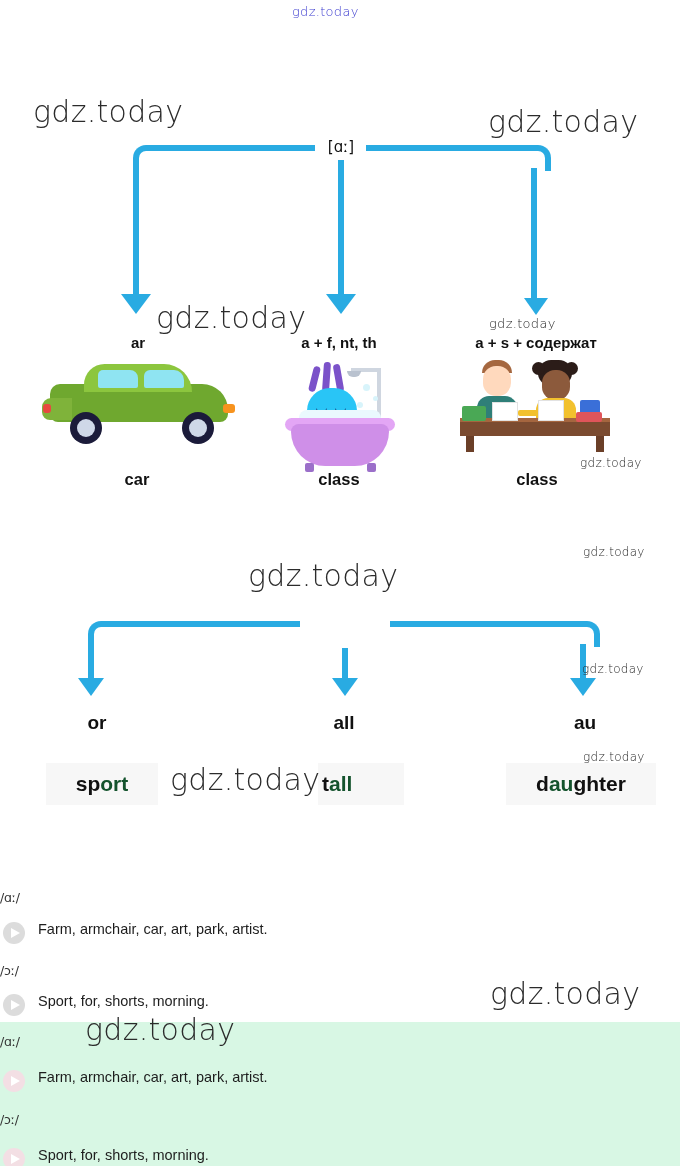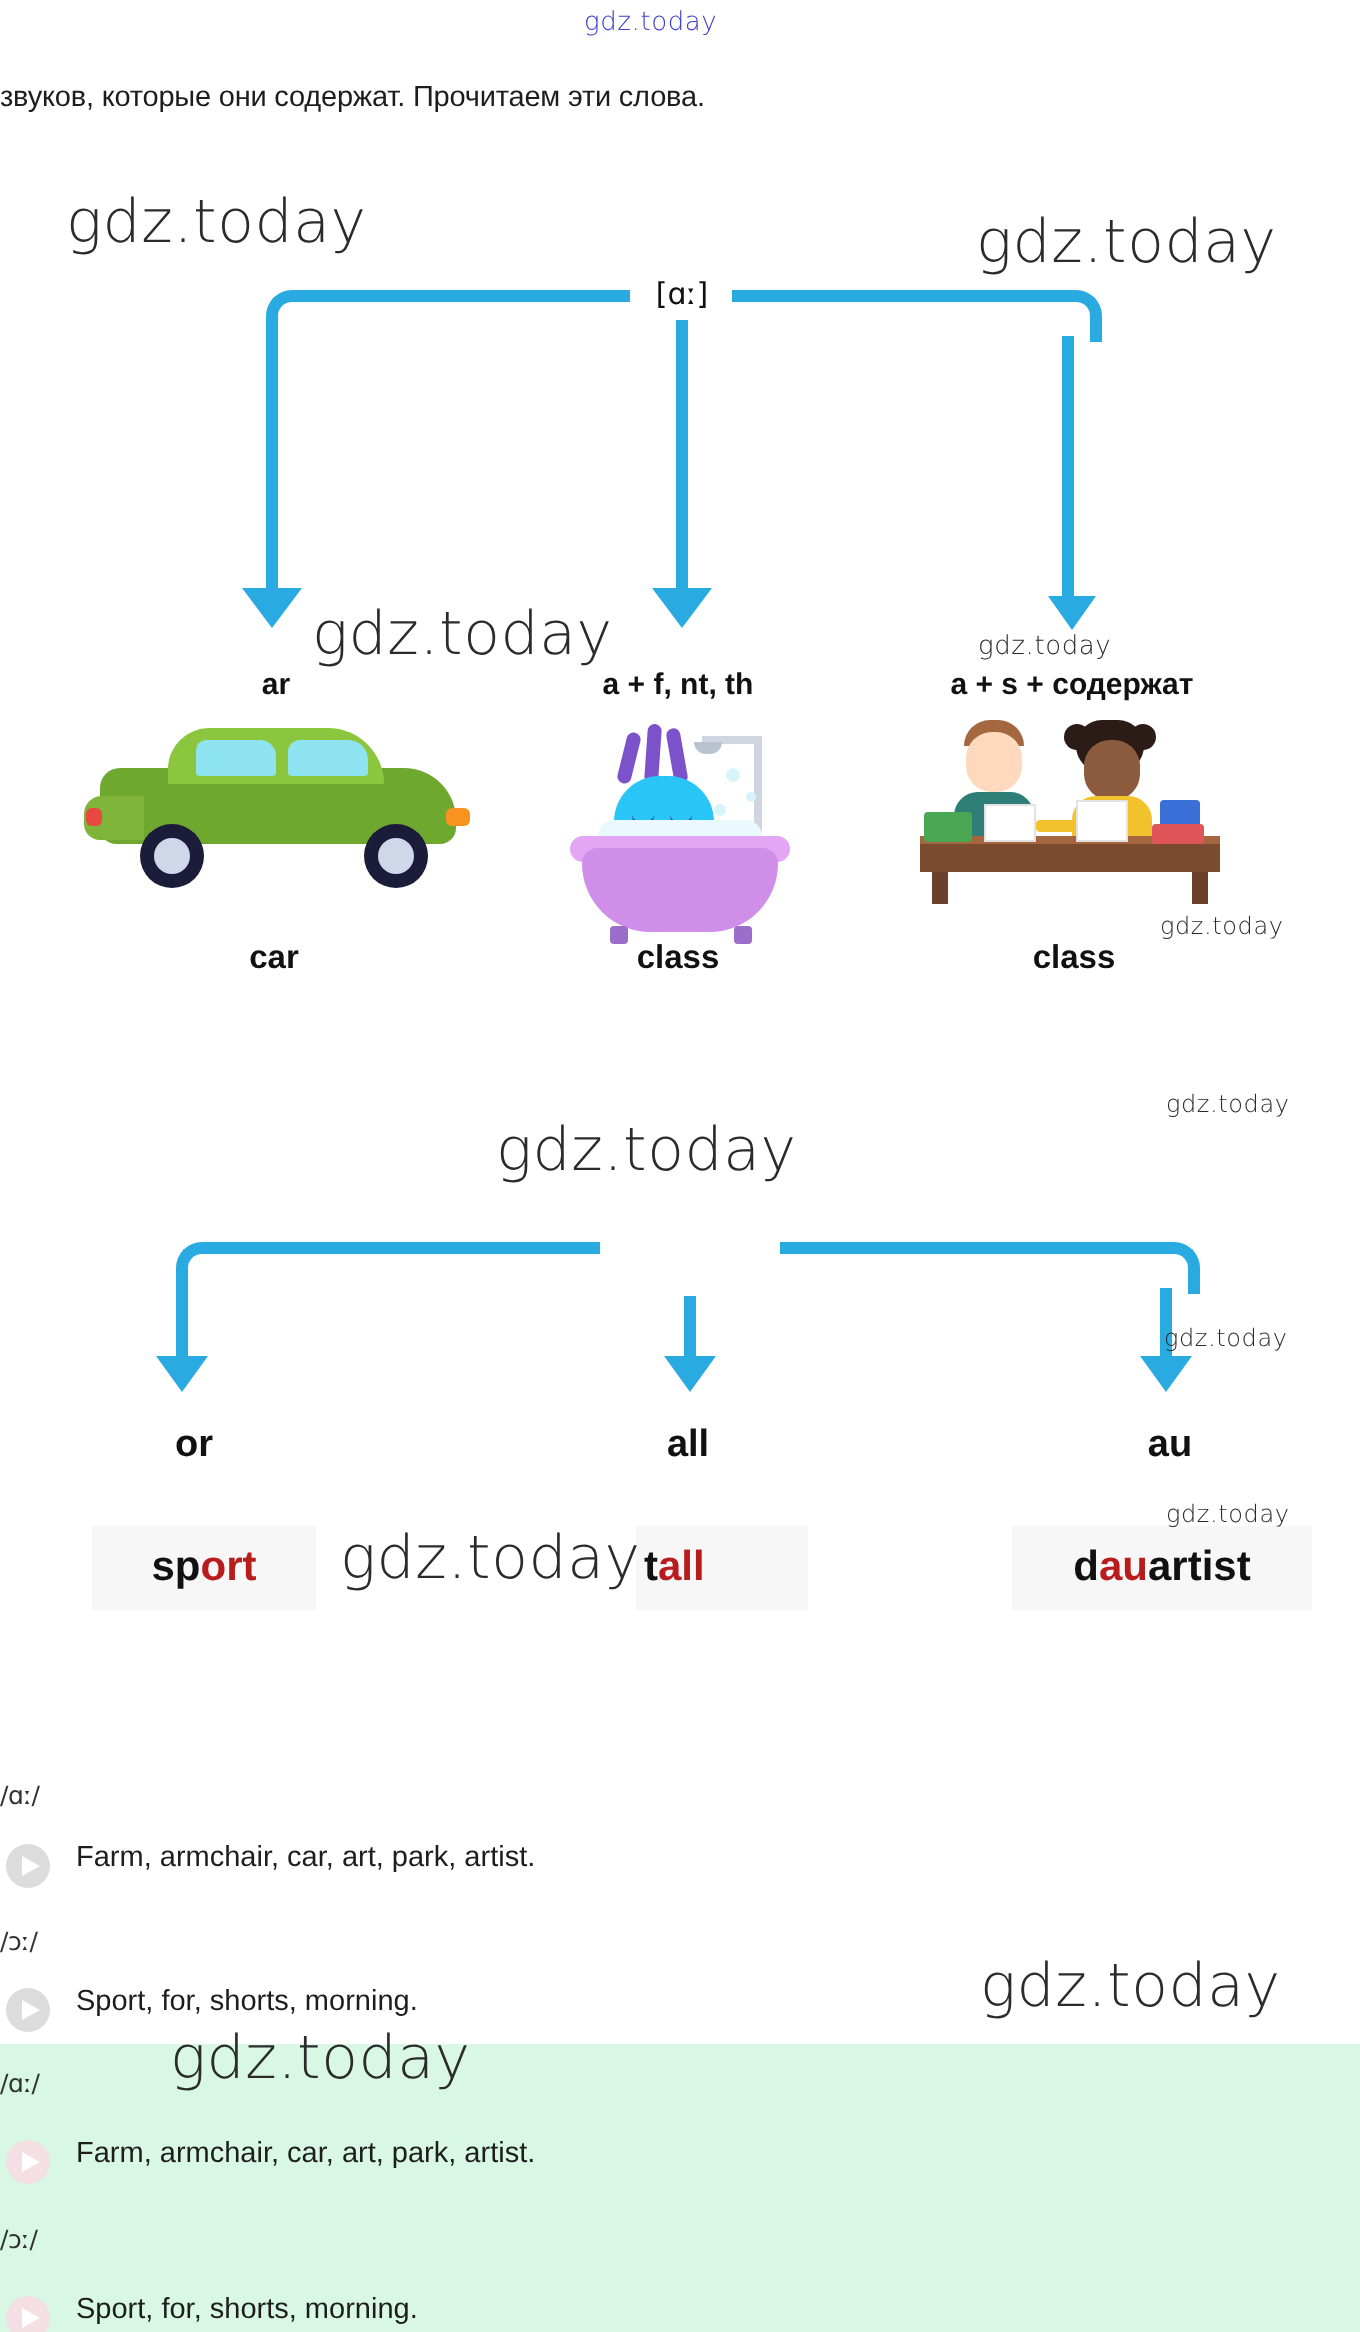--- a/index.html
+++ b/index.html
@@ -104,21 +104,21 @@
     background: #f7f7f7;
     font-size: 21px;
     font-weight: 700;
     color: #111;
     text-align: center;
     line-height: 42px;
     height: 42px;
     white-space: nowrap;
     font-family: "Liberation Sans", sans-serif;
   }
-  .chip .hl { color: #b91c1c; }
+  .chip .hl { color: #14532d; }
 
   
   .pic { position: absolute; }
 
   
   .car-body {
     position: absolute; left: 8px; top: 22px; width: 178px; height: 38px;
     background: #6fa82f; border-radius: 10px 26px 8px 8px;
   }
   .car-roof {
@@ -256,21 +256,20 @@
   }
   .rowtext {
     position: absolute; left: 38px; top: 3px;
     font-size: 14.5px; color: #1d1d1d; white-space: nowrap;
   }
 </style>
 </head>
 <body>
 
 <div id="intro">
-  <span class="line">звуков, которые они содержат. Прочитаем эти слова.</span>
 </div>
 
 <div class="diagram" style="top:0;height:500px;">
 
   <div class="node-plain" style="left:315px;top:138px;width:52px;">[ɑː]</div>
 
   <div class="hline" style="left:150px;top:145px;width:165px;"></div>
   <div class="hline" style="left:366px;top:145px;width:165px;"></div>
 
   <div class="corner tl" style="left:133px;top:145px;"></div>
@@ -375,21 +374,21 @@
 
   <div class="chip" style="left:46px;top:763px;width:112px;">
     <span>sp</span><span class="hl">ort</span><span></span>
   </div>
 
   <div class="chip" style="left:318px;top:763px;width:86px;text-align:left;padding-left:4px;">
     <span>t</span><span class="hl">all</span><span></span>
   </div>
 
   <div class="chip" style="left:506px;top:763px;width:150px;">
-    <span>d</span><span class="hl">au</span><span>artist</span>
+    <span>d</span><span class="hl">au</span><span>ghter</span>
   </div>
 </div>
 
 <div class="listsec" style="top:885px;height:135px;">
   <div class="ipa" style="top:5px;">/ɑː/</div>
   <div class="row" style="top:918px;top:33px;">
     <div class="play"></div>
     <div class="rowtext">Farm, armchair, car, art, park, artist.</div>
   </div>
   <div class="ipa" style="top:78px;">/ɔː/</div>

